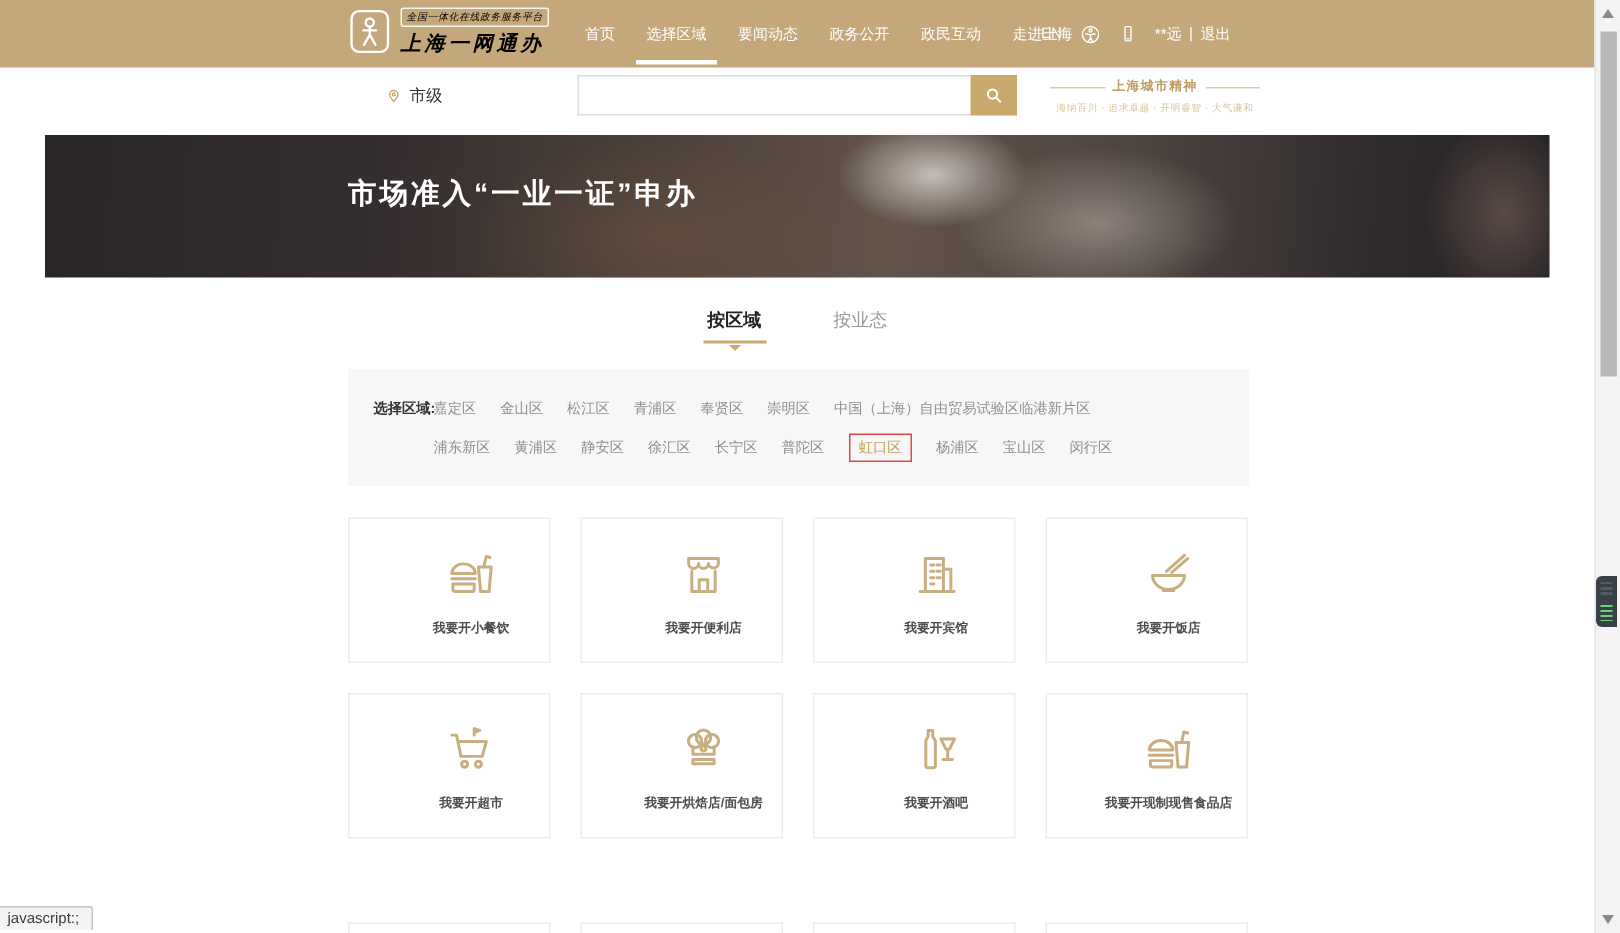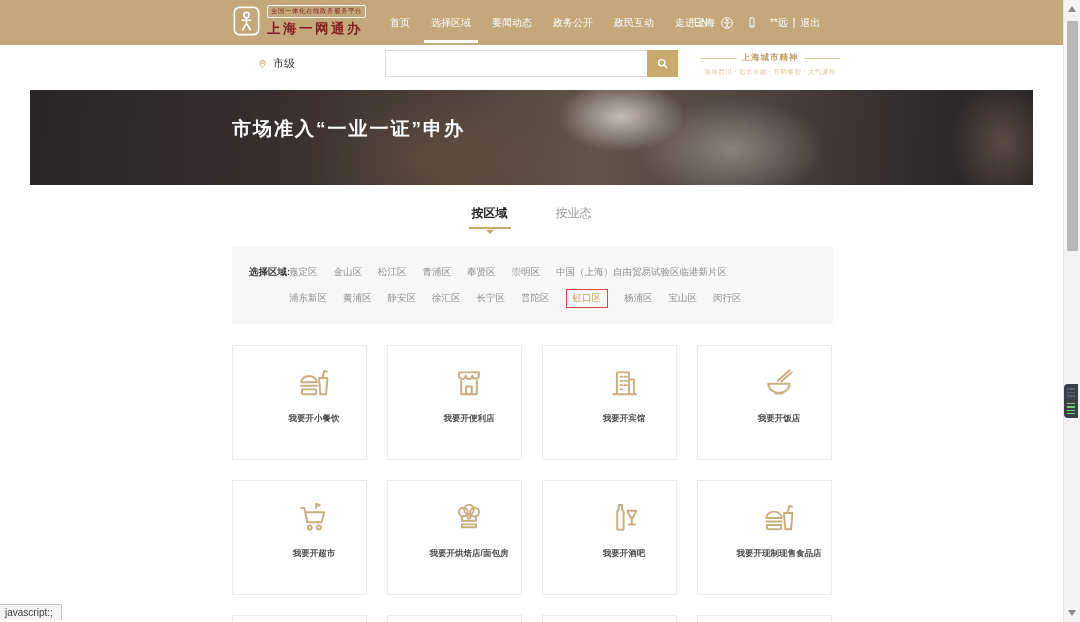--- a/index.html
+++ b/index.html
@@ -1,21 +1,21 @@
 <!DOCTYPE html>
 <html><head>
 <meta charset="utf-8">
 <style>
   * { margin:0; padding:0; box-sizing:border-box; }
   body { font-family:"Liberation Sans", sans-serif; background:#fff; }
   .screen { position:relative; width:1080px; height:622px; overflow:hidden; background:#fff; }
 
   
   .topbar { position:absolute; left:0; top:0; width:1063px; height:45px; background:#c4a87b; }
-  .brand { position:absolute; left:233px; top:5px; display:flex; gap:7px; color:#7f1d1d; cursor:pointer; }
+  .brand { position:absolute; left:233px; top:5px; display:flex; gap:7px; color:#000000; cursor:pointer;font-style:italic; }
   .emblem svg { width:27px; height:32px; display:block; }
   .brand-text { display:flex; flex-direction:column; }
   .brand-tag { font-size:6.5px; border:1px solid rgba(255,255,255,.9); border-radius:2px; padding:1px 3px; letter-spacing:.5px; white-space:nowrap; }
   .brand-name { margin-top:2px; font-size:13.5px; font-weight:bold; letter-spacing:2.5px; white-space:nowrap; }
 
   .mainnav { position:absolute; left:388px; top:0; height:45px; display:flex; align-items:center; gap:17px;justify-content:flex-end; }
   .nav-item { position:relative; color:#fff; font-size:10px; height:45px; display:flex; align-items:center; padding:0 2px; cursor:pointer; white-space:nowrap; }
   .nav-item.active::after { content:""; position:absolute; left:-5px; right:-5px; bottom:2px; height:3px; background:#fff; }
 
   .topbar-right { position:absolute; left:694px; top:0; height:45px; display:flex; align-items:center; gap:12px; color:#fff; font-size:10px; }
@@ -54,21 +54,21 @@
   
   .district-panel { position:absolute; left:232px; top:246px; width:601px; height:78px; background:#f7f7f7; }
   .district-label { position:absolute; left:17px; top:20px; font-size:9.5px; font-weight:bold; color:#333; white-space:nowrap; }
   .district-rows { position:absolute; left:57px; top:13px; right:6px; }
   .district-row { display:flex; flex-wrap:wrap; align-items:center; column-gap:16px; height:26px; }
   .district-link { font-size:9.5px; color:#8f8f8f; cursor:pointer; white-space:nowrap; }
   .district-link.selected { color:#c2a05e; border:1.5px solid #e04848; padding:2px 6px; }
 
   
   .cards { position:absolute; left:232px; top:345px; display:grid; grid-template-columns:repeat(4,135px); gap:20px; }
-  .card { width:135px; height:115px; background:#fff; border:1px solid #ececec; display:flex; flex-direction:column; align-items:center; cursor:pointer;padding-left:29px; }
+  .card { width:135px; height:97px; background:#fff; border:1px solid #ececec; display:flex; flex-direction:column; align-items:center; cursor:pointer;padding-left:29px; }
   .card-icon { width:34px; height:34px; margin-top:20px; color:#c8ae80; }
   .card-label { margin-top:13px; font-size:8.5px; font-weight:bold; color:#4d4d4d; white-space:nowrap; }
   .peek-row { position:absolute; left:232px; top:615px; display:grid; grid-template-columns:repeat(4,135px); gap:20px; }
   .peek-card { height:20px; background:#fff; border:1px solid #ececec; border-bottom:none; }
 
   
   .scrollbar { position:absolute; right:0; top:0; width:17px; height:622px; background:#f3f3f3; border-left:1px solid #e4e4e4; }
   .sb-up { position:absolute; top:6px; left:4px; width:0; height:0; border-left:4.5px solid transparent; border-right:4.5px solid transparent; border-bottom:6px solid #8a8a8a; cursor:pointer; }
   .sb-down { position:absolute; bottom:6px; left:4px; width:0; height:0; border-left:4.5px solid transparent; border-right:4.5px solid transparent; border-top:6px solid #8a8a8a; cursor:pointer; }
   .sb-thumb { position:absolute; top:21px; left:2.5px; width:11px; height:230px; background:#b8b8b8; cursor:pointer; }

